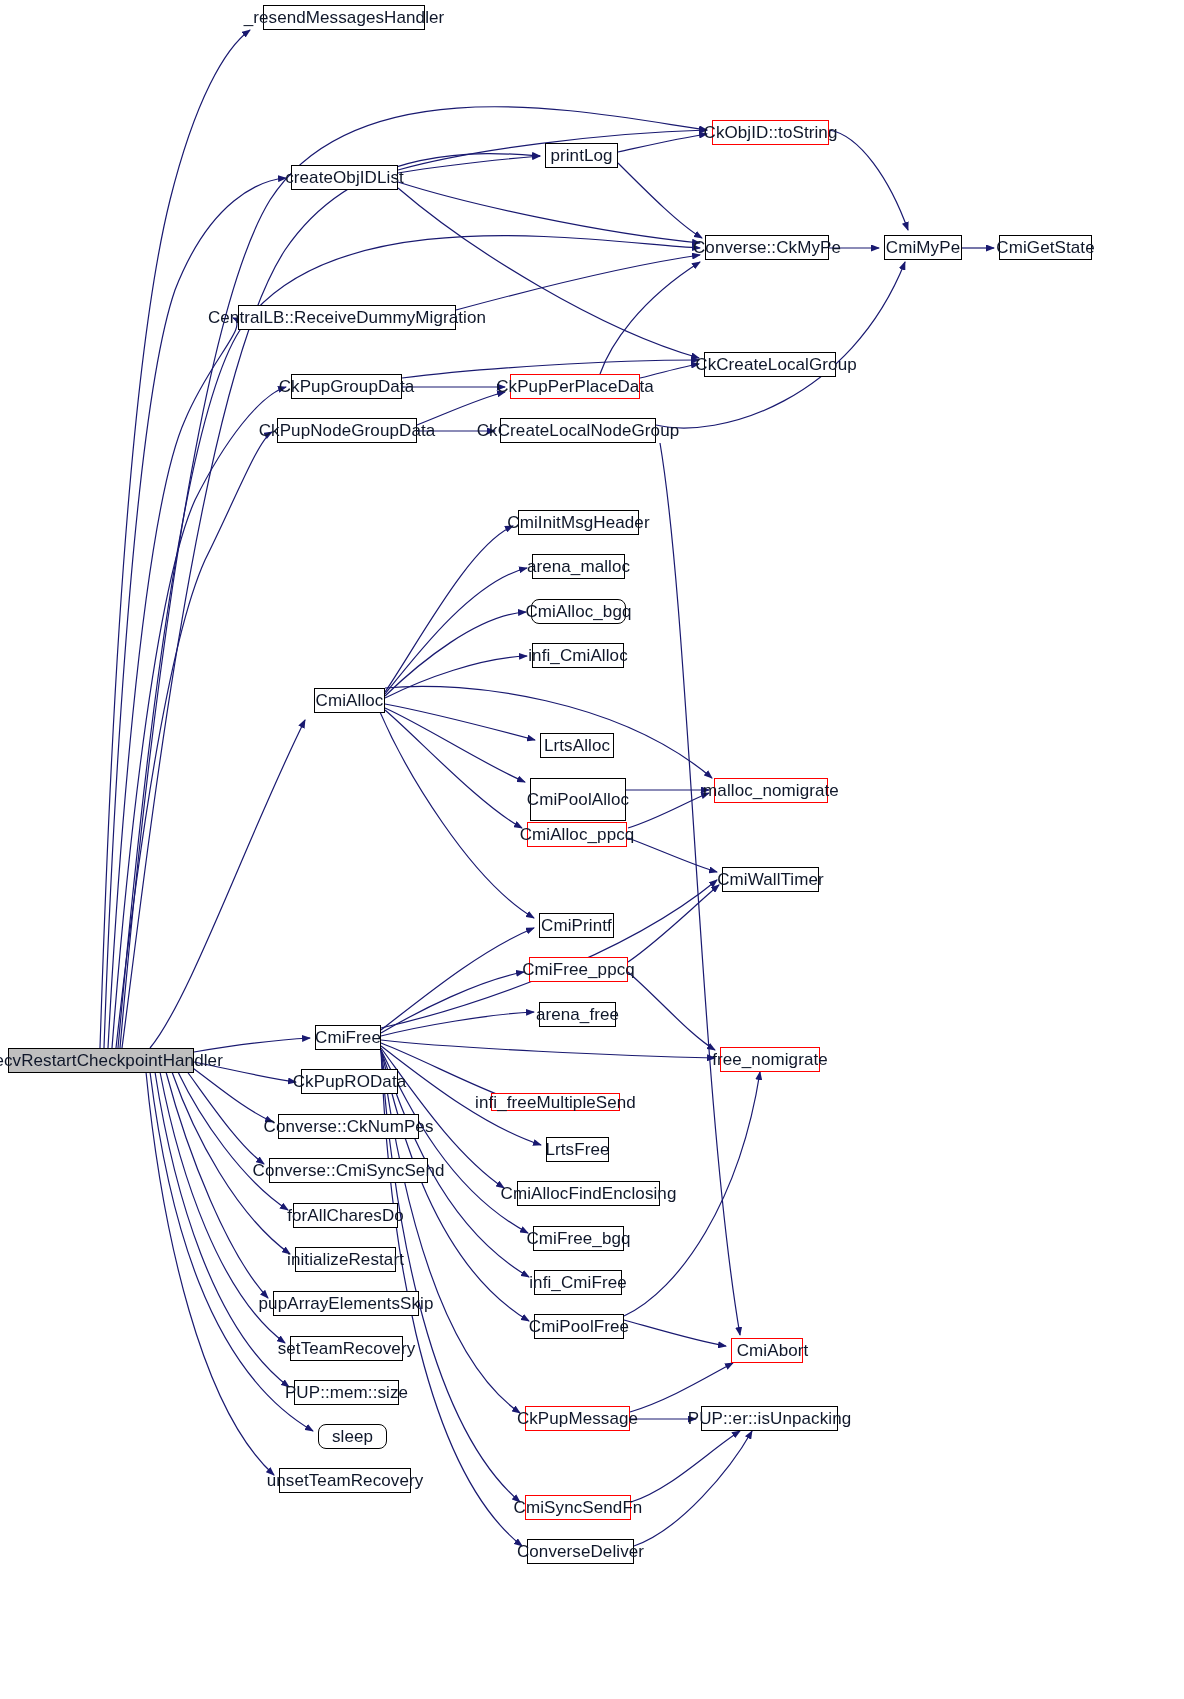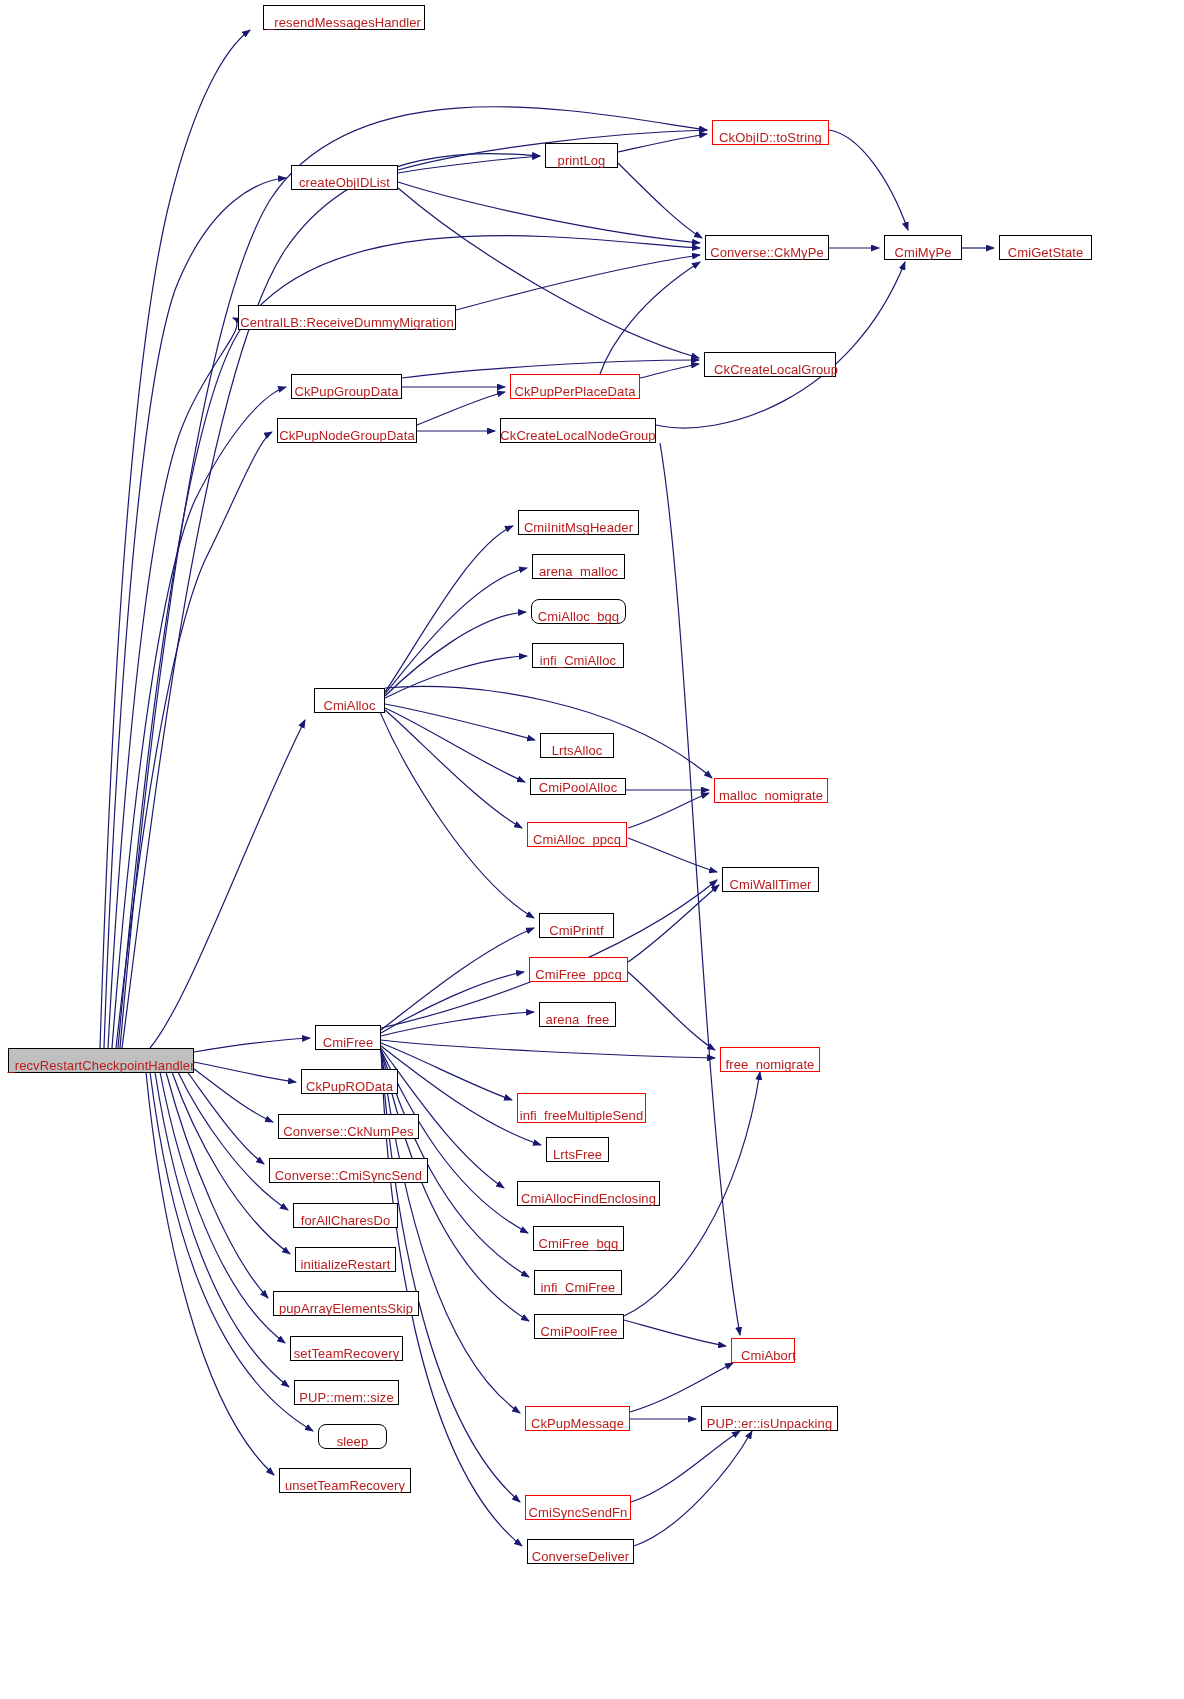--- a/index.html
+++ b/index.html
@@ -20,26 +20,26 @@
     left: 0;
     top: 0;
     width: 1184px;
     height: 1699px;
     pointer-events: none;
   }
   .node {
     position: absolute;
     box-sizing: border-box;
     display: flex;
-    align-items: flex-end;
+    align-items: center;
     justify-content: center;
     border: 1px solid #000000;
     background: #ffffff;
-    color: #b91c1c;
-    font-size: 13px;
+    color: #0f172a;
+    font-size: 17px;
     line-height: 1;
     white-space: nowrap;
     letter-spacing: 0.1px;
     z-index: 5;
   }
   .node.red {
     border-color: #ff0000;
   }
   .node.root {
     background: #bfbfbf;
@@ -187,21 +187,21 @@
       </div>
       <div class="node" style="left: 532px; top: 643px; width: 92px; height: 25px;">
         <span class="lbl">infi_CmiAlloc</span>
       </div>
       <div class="node" style="left: 314px; top: 688px; width: 71px; height: 25px;">
         <span class="lbl">CmiAlloc</span>
       </div>
       <div class="node" style="left: 540px; top: 733px; width: 74px; height: 25px;">
         <span class="lbl">LrtsAlloc</span>
       </div>
-      <div class="node" style="left: 530px; top: 778px; width: 96px; height: 17px;">
+      <div class="node" style="left: 530px; top: 778px; width: 96px; height: 43px;">
         <span class="lbl">CmiPoolAlloc</span>
       </div>
       <div class="node red" style="left: 714px; top: 778px; width: 114px; height: 25px;">
         <span class="lbl">malloc_nomigrate</span>
       </div>
       <div class="node red" style="left: 527px; top: 822px; width: 100px; height: 25px;">
         <span class="lbl">CmiAlloc_ppcq</span>
       </div>
       <div class="node" style="left: 722px; top: 867px; width: 97px; height: 25px;">
         <span class="lbl">CmiWallTimer</span>
@@ -220,21 +220,21 @@
       </div>
       <div class="node red" style="left: 720px; top: 1047px; width: 100px; height: 25px;">
         <span class="lbl">free_nomigrate</span>
       </div>
       <div class="node root" style="left: 8px; top: 1048px; width: 186px; height: 25px;">
         <span class="lbl">_recvRestartCheckpointHandler</span>
       </div>
       <div class="node" style="left: 301px; top: 1069px; width: 97px; height: 25px;">
         <span class="lbl">CkPupROData</span>
       </div>
-      <div class="node red" style="left: 517px; top: 1093px; width: 129px; height: 30px;">
+      <div class="node red" style="left: 491px; top: 1093px; width: 129px; height: 18px;">
         <span class="lbl">infi_freeMultipleSend</span>
       </div>
       <div class="node" style="left: 278px; top: 1114px; width: 141px; height: 25px;">
         <span class="lbl">Converse::CkNumPes</span>
       </div>
       <div class="node" style="left: 546px; top: 1137px; width: 63px; height: 25px;">
         <span class="lbl">LrtsFree</span>
       </div>
       <div class="node" style="left: 269px; top: 1158px; width: 159px; height: 25px;">
         <span class="lbl">Converse::CmiSyncSend</span>
@@ -256,21 +256,21 @@
       </div>
       <div class="node" style="left: 273px; top: 1291px; width: 146px; height: 25px;">
         <span class="lbl">pupArrayElementsSkip</span>
       </div>
       <div class="node" style="left: 534px; top: 1314px; width: 90px; height: 25px;">
         <span class="lbl">CmiPoolFree</span>
       </div>
       <div class="node" style="left: 290px; top: 1336px; width: 113px; height: 25px;">
         <span class="lbl">setTeamRecovery</span>
       </div>
-      <div class="node red" style="left: 731px; top: 1338px; width: 64px; height: 25px; padding-left: 11px;">
+      <div class="node red" style="left: 731px; top: 1338px; width: 72px; height: 25px; padding-left: 11px;">
         <span class="lbl">CmiAbort</span>
       </div>
       <div class="node" style="left: 294px; top: 1380px; width: 105px; height: 25px;">
         <span class="lbl">PUP::mem::size</span>
       </div>
       <div class="node red" style="left: 525px; top: 1406px; width: 105px; height: 25px;">
         <span class="lbl">CkPupMessage</span>
       </div>
       <div class="node" style="left: 701px; top: 1406px; width: 137px; height: 25px;">
         <span class="lbl">PUP::er::isUnpacking</span>

